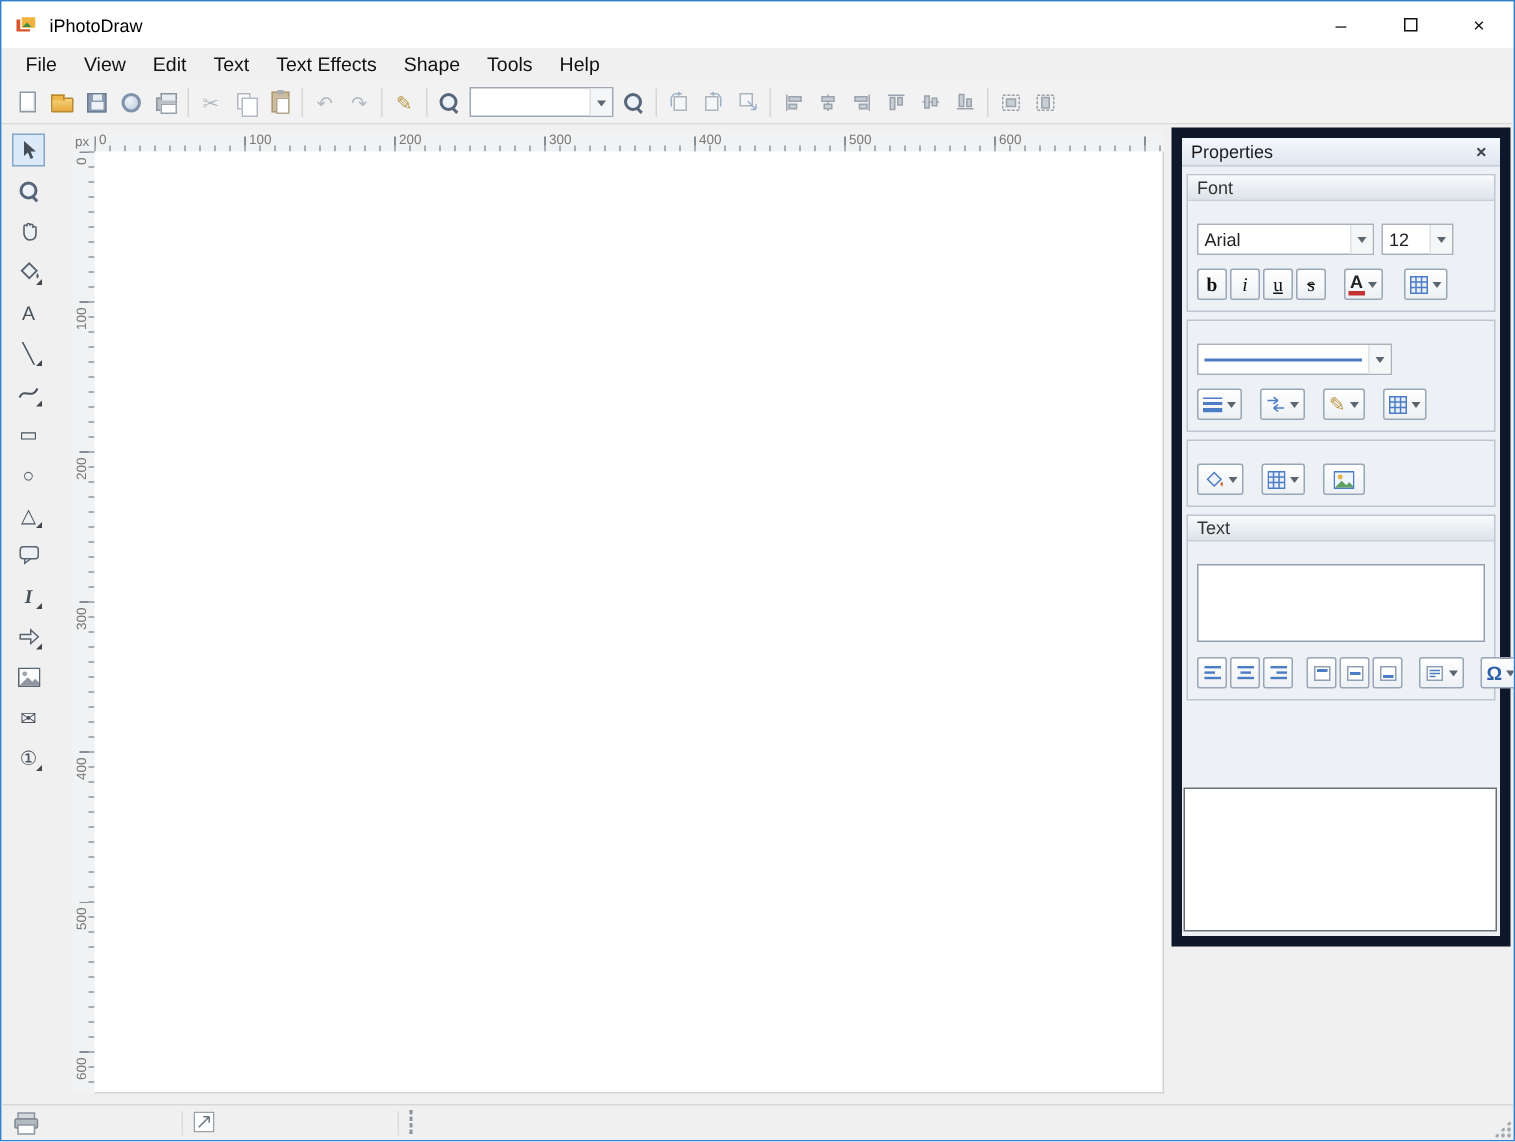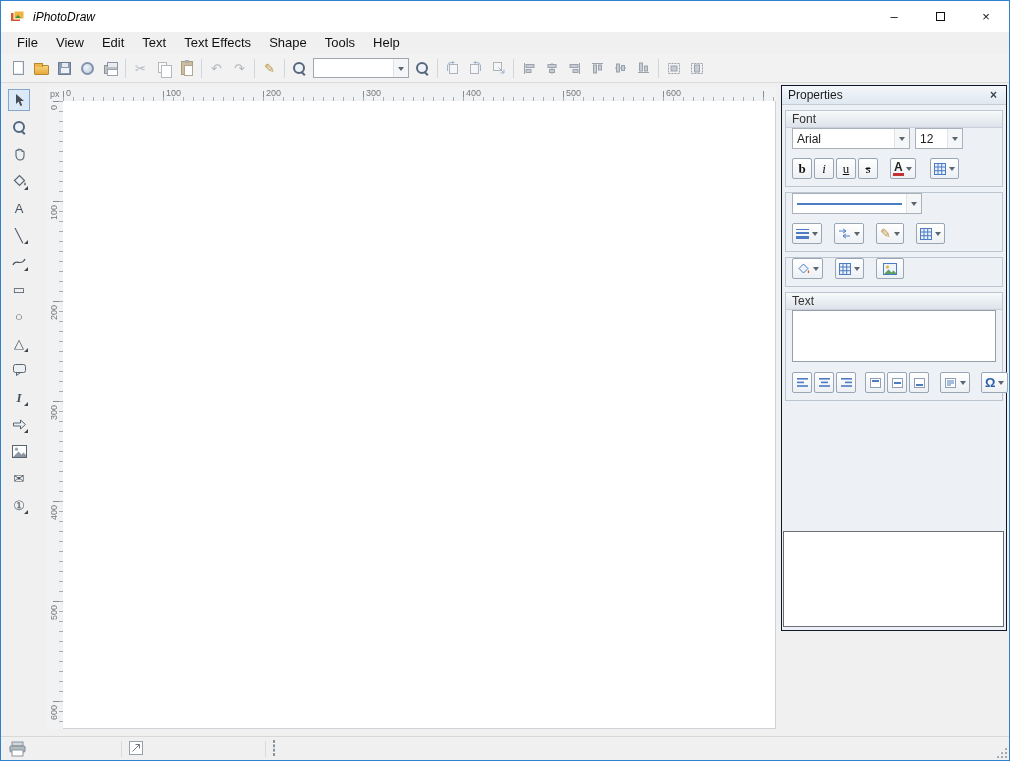--- a/index.html
+++ b/index.html
@@ -3,21 +3,21 @@
 <meta charset="utf-8">
 <style>
   *{box-sizing:border-box;margin:0;padding:0;}
   html,body{background:#fff;}
   body{font-family:"Liberation Sans",sans-serif;font-size:12px;color:#222;}
   #window{position:relative;width:1010px;height:761px;border:1px solid #2f80cf;background:#f0f0f0;overflow:hidden;}
 
   
   .titlebar{position:absolute;left:0;top:0;right:0;height:31px;background:#fff;display:flex;align-items:center;}
   .app-icon{margin-left:9px;width:16px;height:16px;display:inline-flex;}
-  .title{margin-left:7px;font-size:12px;color:#000;font-style:italic;}
+  .title{margin-left:7px;font-size:12px;color:#000;}
   .wincontrols{margin-left:auto;display:flex;height:31px;}
   .winbtn{width:46px;height:31px;display:flex;align-items:center;justify-content:center;font-size:13px;color:#111;}
   .maxbox{width:9px;height:9px;border:1px solid #111;display:inline-block;}
 
   
   .menubar{position:absolute;left:0;top:31px;right:0;height:22px;background:#f0f0f0;display:flex;align-items:center;padding-left:7px;}
   .menuitem{padding:0 9px;height:22px;line-height:22px;font-size:13px;color:#111;}
 
   
   .toolbar{position:absolute;left:0;top:53px;right:0;height:29px;background:#f2f2f2;border-bottom:1px solid #dadada;display:flex;align-items:center;padding-left:6px;}
@@ -65,26 +65,26 @@
     background-image:repeating-linear-gradient(to right,#a7adb3 0 1px,transparent 1px 10px),repeating-linear-gradient(to right,#878d94 0 1px,transparent 1px 100px);
     background-size:100% 4px,100% 10px;background-position:0 100%,0 100%;background-repeat:no-repeat,no-repeat;}
   .hlab{position:absolute;top:1px;font-size:9px;color:#777;}
   .vruler{position:absolute;left:46px;top:18px;width:16px;height:628px;background:#f1f2f3;
     background-image:repeating-linear-gradient(to bottom,#a7adb3 0 1px,transparent 1px 10px),repeating-linear-gradient(to bottom,#878d94 0 1px,transparent 1px 100px);
     background-size:4px 100%,10px 100%;background-position:100% 0,100% 0;background-repeat:no-repeat,no-repeat;}
   .vlab{position:absolute;left:2px;writing-mode:vertical-rl;transform:rotate(180deg);font-size:9px;color:#777;}
   .canvas{position:absolute;left:62px;top:18px;width:713px;height:628px;background:#fff;border-right:1px solid #cfd3d7;border-bottom:1px solid #cfd3d7;}
 
   
-  .props{position:absolute;left:780px;top:2px;width:226px;height:546px;background:#edf1f6;border:1px solid #0f172a;}
+  .props{position:absolute;left:780px;top:2px;width:226px;height:546px;background:#edf1f6;border:7px solid #0f172a;}
   .phead{height:19px;display:flex;align-items:center;padding:0 5px 0 6px;background:linear-gradient(#f4f8fc,#dfe7f0);border-bottom:1px solid #c2cbd6;font-size:12px;color:#1c1c1c;}
   .pclose{margin-left:auto;font-size:12px;font-weight:bold;color:#3c4450;width:15px;text-align:center;}
   .group{margin:5px 3px 0;border:1px solid #bcc5d0;background:#edf1f6;}
   .ghead{height:17px;background:linear-gradient(#f8fafb,#dde3ea);border-bottom:1px solid #c8cfd8;font-size:12px;color:#333;padding:1px 0 0 6px;}
-  .gbody{padding:0 6px 7px;}
+  .gbody{padding:15px 6px 7px;}
   .row{display:flex;align-items:center;}
   .btn{height:21px;background:linear-gradient(#ffffff,#edf0f4);border:1px solid #99a6b6;border-radius:2px;display:inline-flex;align-items:center;justify-content:center;flex:none;}
   .btn.sm{width:20px;}
   .btn.split{padding:0 3px;gap:3px;}
   .lserif{font-family:"Liberation Serif",serif;font-size:13px;color:#111;line-height:1;}
   .bld{font-weight:bold;}
   .ita{font-style:italic;}
   .und{text-decoration:underline;}
   .str{text-decoration:line-through;}
   .fc{position:relative;font-weight:bold;font-size:12px;line-height:1;padding-bottom:3px;}

